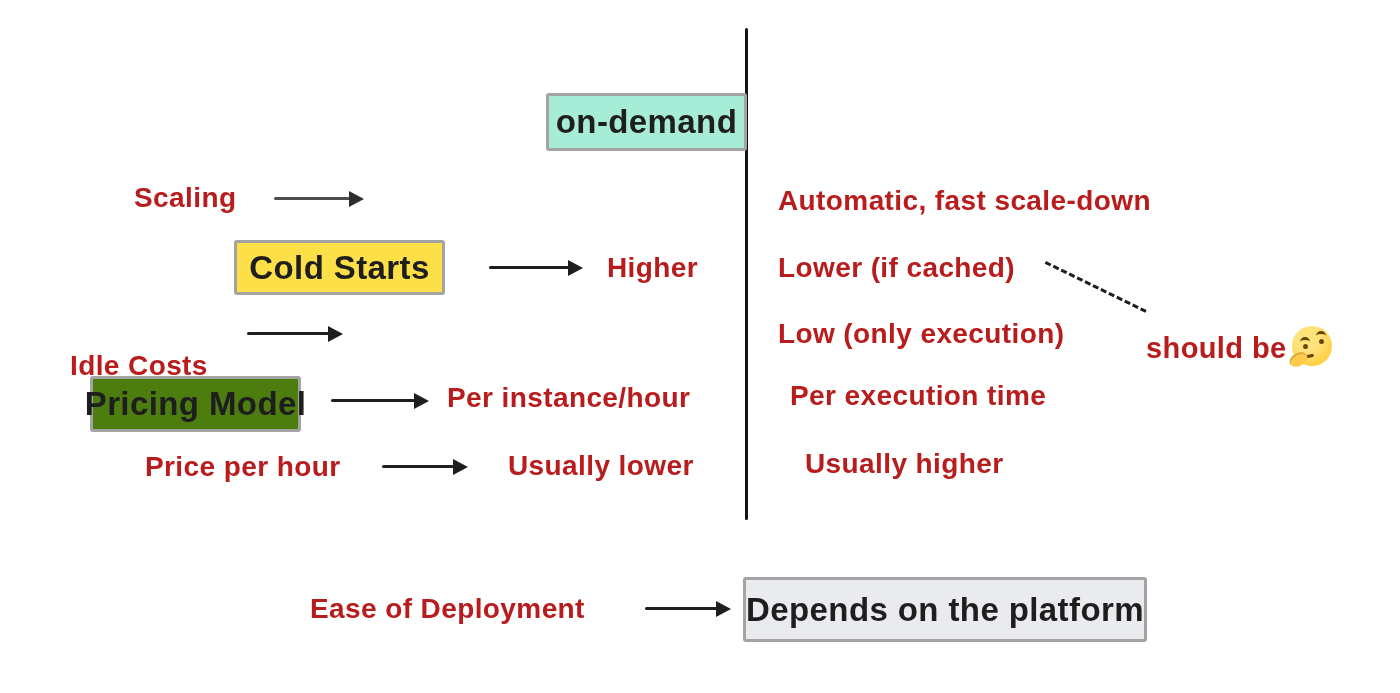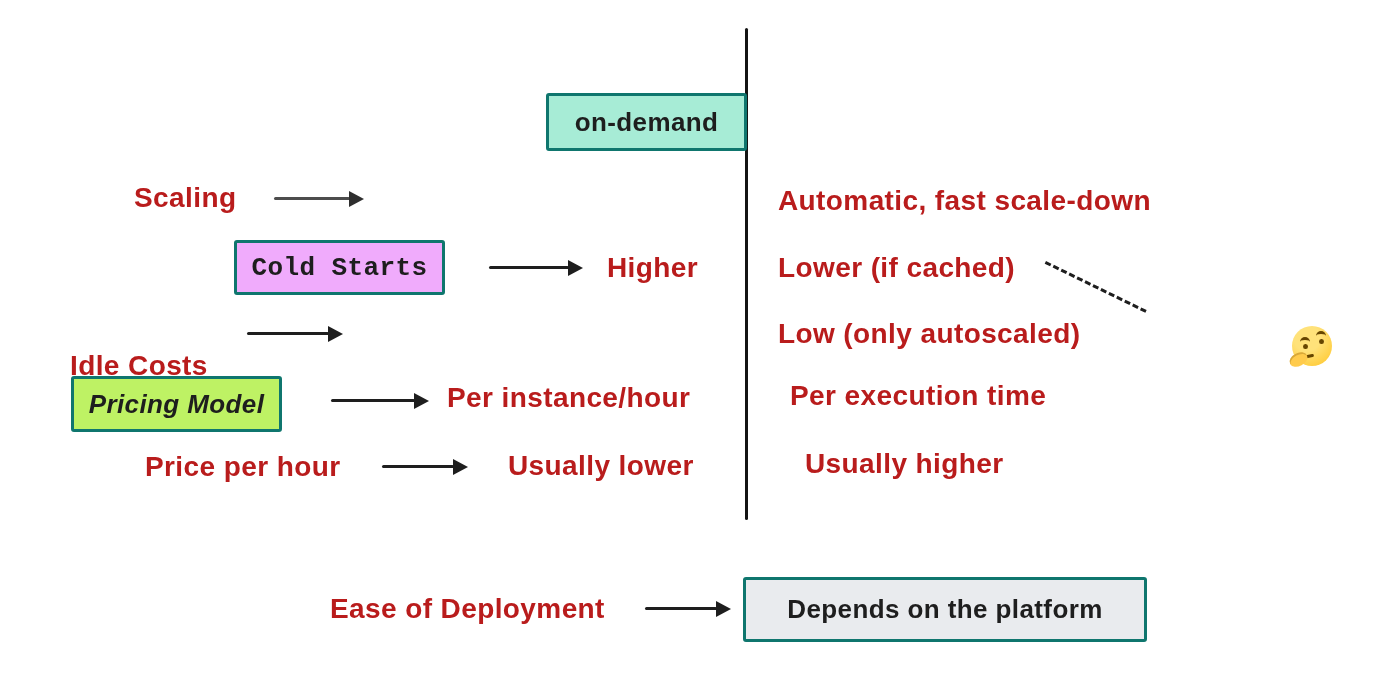--- a/index.html
+++ b/index.html
@@ -25,27 +25,27 @@
     position: absolute;
     left: 745px;
     top: 28px;
     width: 3px;
     height: 492px;
     background: #141414;
     border-radius: 2px;
   }
   .box {
     position: absolute;
-    border: 3px solid #0f766e;
+    border: 3px solid #a3a3a3;
     border-radius: 3px;
     display: flex;
     align-items: center;
     justify-content: center;
     box-sizing: border-box;
-    font-size: 26px;
+    font-size: 33px;
     font-weight: 600;
     letter-spacing: 0.4px;
     white-space: nowrap;
   }
   .arrow {
     position: absolute;
     height: 3px;
     background: #1e1e1e;
     border-radius: 2px;
   }
@@ -125,47 +125,48 @@
 <div class="canvas">
 
   <div class="divider"></div>
 
   <div class="box" style="left: 546px; top: 93px; width: 201px; height: 58px; background-color: rgb(167, 236, 214);">on-demand</div>
 
   <div class="txt" style="left:134px; top:181px;">Scaling</div>
   <div class="arrow gray" style="left:274px; top:197px; width:76px;"></div>
   <div class="txt" style="left:778px; top:184px;">Automatic, fast scale-down</div>
 
-  <div class="box" style="left: 234px; top: 240px; width: 211px; height: 55px; background-color: #f0abfc; font-family: Liberation Mono, monospace;">Cold Starts</div>
+  <div class="box" style="left: 234px; top: 240px; width: 211px; height: 55px; background-color: #fde047;">Cold Starts</div>
   <div class="arrow" style="left:489px; top:266px; width:80px;"></div>
   <div class="txt" style="left:607px; top:251px;">Higher</div>
   <div class="txt" style="left:778px; top:251px;">Lower (if cached)</div>
   <div class="dash-line"></div>
 
   <div class="txt" style="left:70px; top:317px;margin-top:32px;">Idle Costs</div>
   <div class="arrow" style="left:247px; top:332px; width:82px;"></div>
-  <div class="txt" style="left:778px; top:317px;">Low (only autoscaled)</div>
+  <div class="txt" style="left:778px; top:317px;">Low (only execution)</div>
 
+  <div class="txt" style="left:1146px; top:331px; font-size:29px;">should be</div>
   <div class="emoji">
     <div class="face"></div>
     <div class="brow-l"></div>
     <div class="brow-r"></div>
     <div class="eye-l"></div>
     <div class="eye-r"></div>
     <div class="mouth"></div>
     <div class="hand"></div>
   </div>
 
-  <div class="box" style="left: 71px; top: 376px; width: 211px; height: 56px; background-color: #bef264; font-style: italic;">Pricing Model</div>
+  <div class="box" style="left: 90px; top: 376px; width: 211px; height: 56px; background-color: #4d7c0f;">Pricing Model</div>
   <div class="arrow" style="left:331px; top:399px; width:84px;"></div>
   <div class="txt" style="left:447px; top:381px;">Per instance/hour</div>
   <div class="txt" style="left:145px; top:450px;">Price per hour</div>
 
   <div class="txt" style="left:790px; top:379px;">Per execution time</div>
   <div class="arrow" style="left:382px; top:465px; width:72px;"></div>
   <div class="txt" style="left:508px; top:449px;">Usually lower</div>
   <div class="txt" style="left:792px; top:447px;margin-left:13px;">Usually higher</div>
 
-  <div class="txt" style="left:330px; top:592px;">Ease of Deployment</div>
+  <div class="txt" style="left:310px; top:592px;">Ease of Deployment</div>
   <div class="arrow" style="left:645px; top:607px; width:72px;"></div>
   <div class="box" style="left: 743px; top: 577px; width: 404px; height: 65px; background-color: rgb(233, 235, 238);">Depends on the platform</div>
 
 </div>
 
 </body></html>

